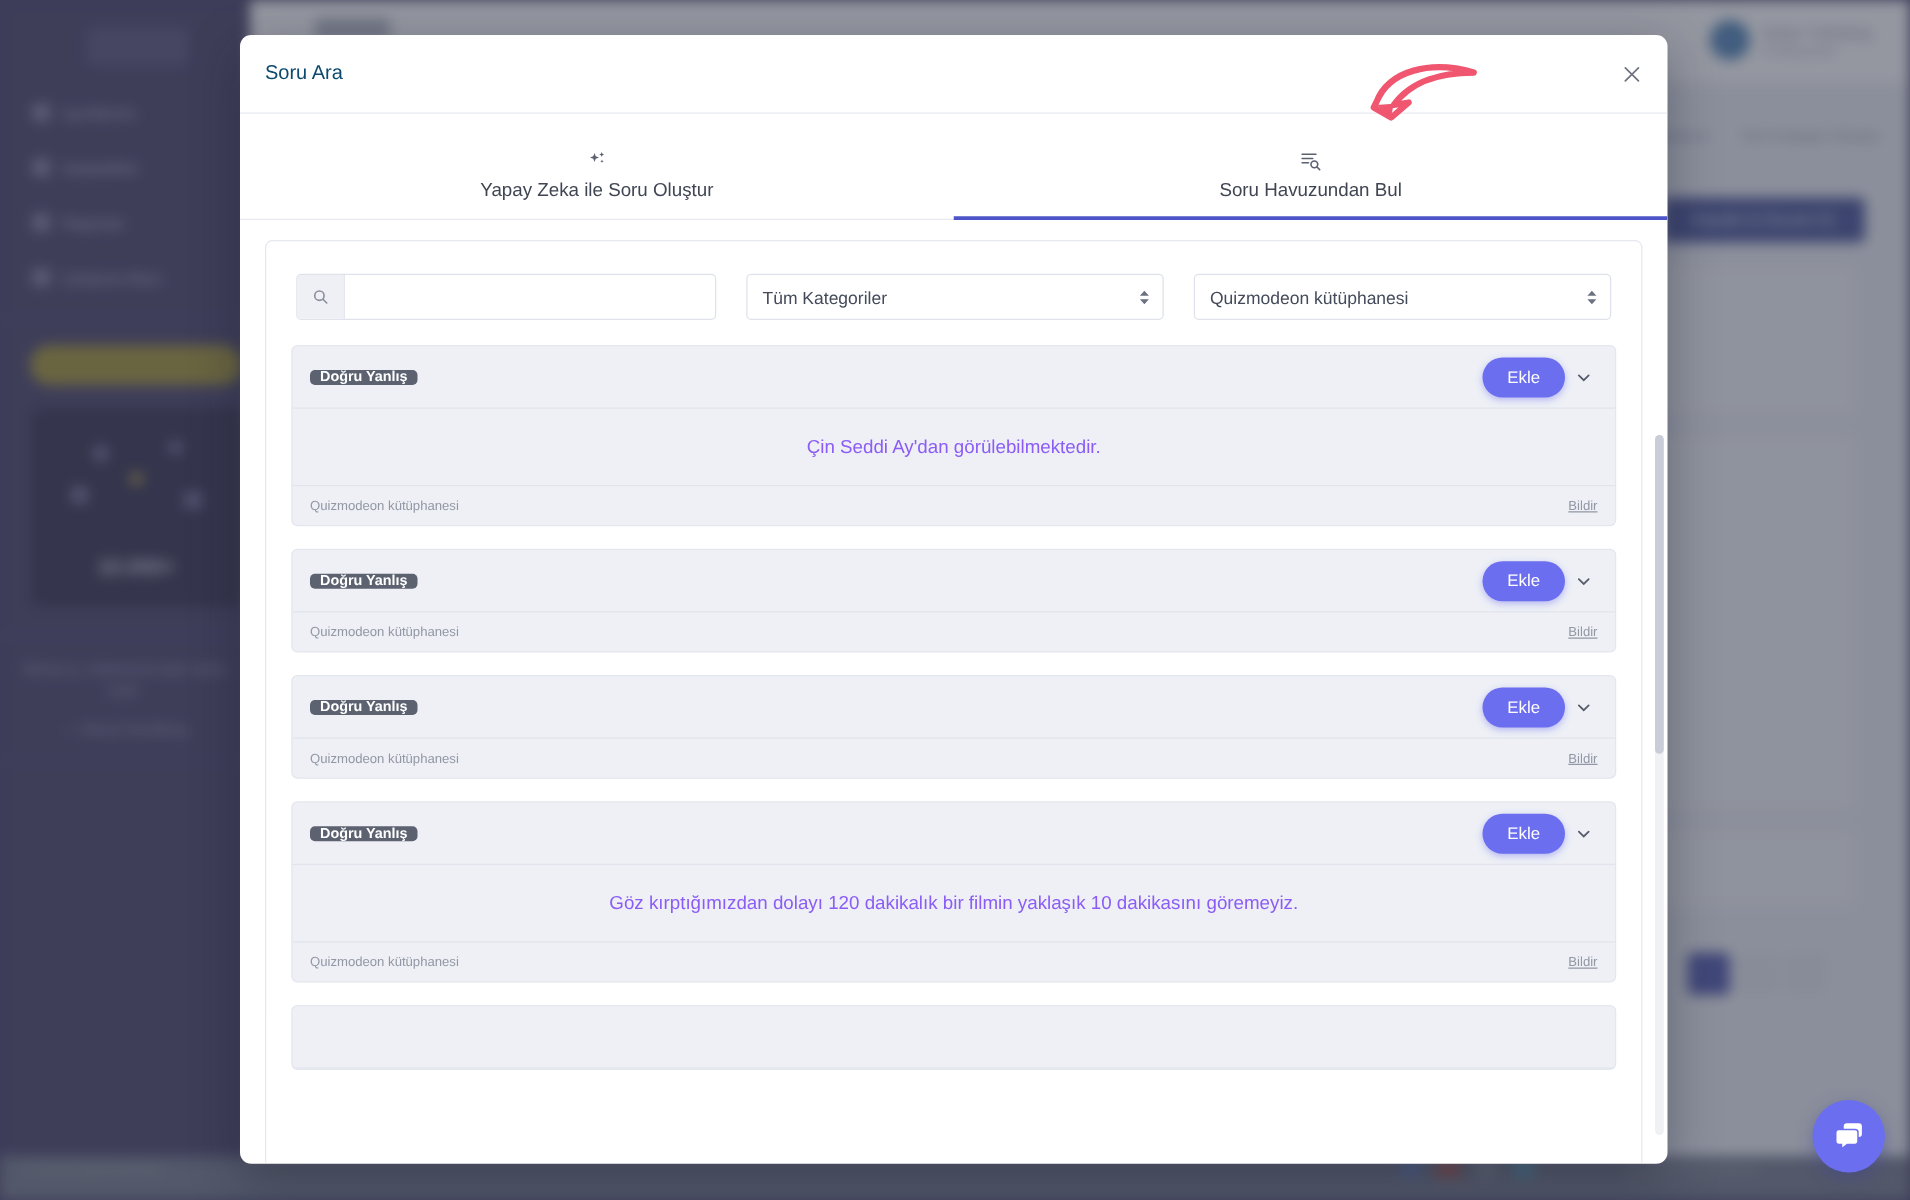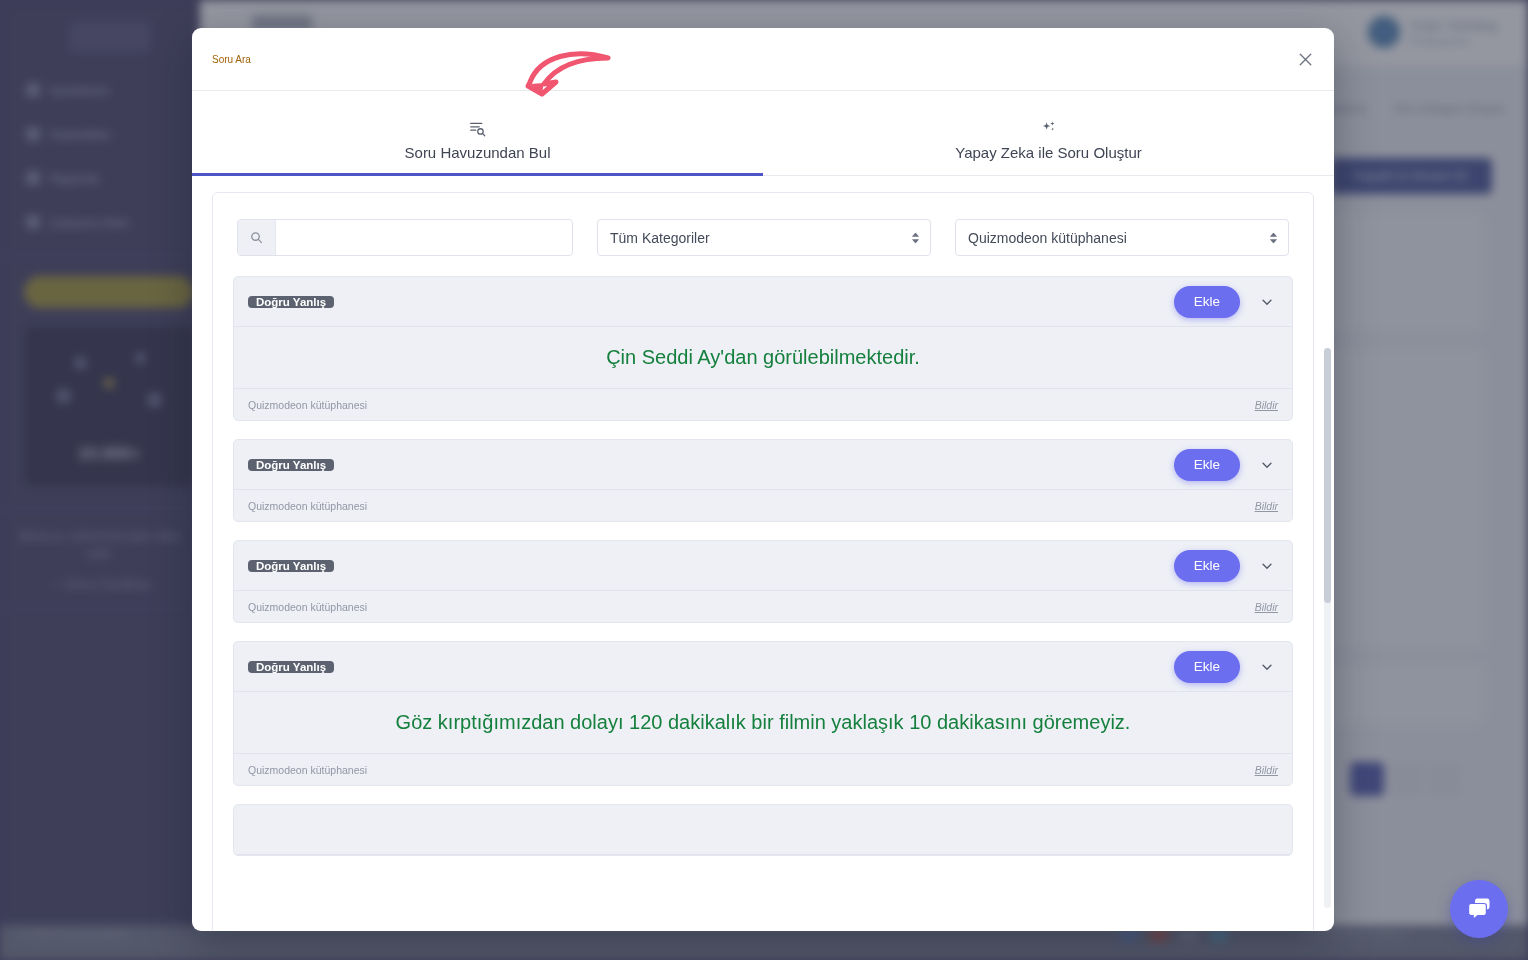--- a/index.html
+++ b/index.html
@@ -138,21 +138,21 @@
     border-radius: 9px;
     box-shadow: 0 12px 40px rgba(20,22,40,.35);
     overflow: hidden;
   }
   .modal-header {
     position: relative; height: 63px;
     border-bottom: 1px solid #e8eaf0;
     display: flex; align-items: center;
   }
   .modal-title {
-    margin-left: 20px; font-size: 10px; color: #a16207; font-weight: normal;
+    margin-left: 20px; font-size: 16px; color: #0c4a6e; font-weight: normal;
   }
   .modal-close {
     position: absolute; right: 12px; top: 50%; transform: translateY(-50%);
     width: 34px; height: 34px; border: none; background: transparent;
     cursor: pointer; color: #6d7280; display: flex;
     align-items: center; justify-content: center;
   }
   .modal-close svg { width: 15px; height: 15px; }
 
   
@@ -242,21 +242,21 @@
     display: flex; align-items: center;
     height: 50px; padding: 0 14px;
     border-bottom: 1px solid #e1e4ec;
   }
   .qbadge {
     background: #5c6270; color: #fff;
     font-size: 11.5px; font-weight: bold;
     padding: 0 8px; border-radius: 4px;
   }
   .qcard-actions {
-    margin-left: auto; display: flex; align-items: center; gap: 16px;
+    margin-left: auto; display: flex; align-items: center; gap: 4px;
   }
   .btn-ekle {
     background: #6c6ef0; color: #fff;
     border: none; border-radius: 19px;
     width: 66px; height: 32px;
     font-size: 13.5px; cursor: pointer;
     font-family: "Liberation Sans", sans-serif;
     box-shadow: 0 2px 6px rgba(108,110,240,.45);
   }
   .chev {
@@ -264,30 +264,30 @@
     align-items: center; justify-content: center;
     color: #555c6a; cursor: pointer;
   }
   .qcard-mid {
     min-height: 62px; display: flex;
     align-items: center; justify-content: center;
     padding: 12px 20px;
     border-bottom: 1px solid #e1e4ec;
   }
   .qtext {
-    color: #15803d; font-size: 20px; text-align: left;
+    color: #8b5cf6; font-size: 15px; text-align: left;
   }
   .qcard-bot {
     display: flex; align-items: center;
     height: 31px; padding: 0 14px;
   }
   .qsource { font-size: 10.5px; color: #9297a4; }
   .qreport {
     margin-left: auto; font-size: 10.5px; color: #9297a4;
-    text-decoration: underline; cursor: pointer; font-style: italic;
+    text-decoration: underline; cursor: pointer;
   }
 
   
   .modal-scroll {
     position: absolute; right: 3px; top: 172px;
     width: 7px; height: 560px;
     background: #f0f1f5; border-radius: 4px;
   }
   .modal-scroll-thumb {
     position: absolute; left: 0; top: 0; width: 7px; height: 255px;
@@ -365,44 +365,44 @@
   <div class="modal-header">
     <div class="modal-title">Soru Ara</div>
     <button class="modal-close" aria-label="close">
       <svg viewBox="0 0 20 20" fill="none" stroke="currentColor" stroke-width="1.8" stroke-linecap="round">
         <path d="M3 3 L17 17 M17 3 L3 17"></path>
       </svg>
     </button>
   </div>
 
   <div class="tabs">
+    <button class="tab">
+      <span class="tab-icon">
+        <svg viewBox="0 0 20 20" width="16" height="16" fill="currentColor">
+          <path d="M7 3 L8.2 6.3 L11.5 7.5 L8.2 8.7 L7 12 L5.8 8.7 L2.5 7.5 L5.8 6.3 Z"></path>
+          <path d="M14.2 2 L14.9 3.8 L16.7 4.5 L14.9 5.2 L14.2 7 L13.5 5.2 L11.7 4.5 L13.5 3.8 Z"></path>
+          <path d="M14.5 9.5 L15 10.8 L16.3 11.3 L15 11.8 L14.5 13.1 L14 11.8 L12.7 11.3 L14 10.8 Z"></path>
+        </svg>
+      </span>
+      <span class="tab-label">Yapay Zeka ile Soru Oluştur</span>
+    </button>
     <button class="tab active">
       <span class="tab-icon">
         <svg viewBox="0 0 22 20" width="19" height="17" fill="none" stroke="currentColor" stroke-width="1.5" stroke-linecap="round">
           <path d="M3 4h13M3 8h10M3 12h6"></path>
           <circle cx="14.5" cy="13.5" r="3.2"></circle>
           <path d="M17 16l2.5 2.5"></path>
         </svg>
       </span>
       <span class="tab-label">Soru Havuzundan Bul</span>
 
       <svg class="annot-arrow" viewBox="0 0 96 54">
         <path d="M8 36 C18 10, 52 2, 86 12 C62 12, 36 18, 22 38 L34 36 L20 48 L6 40 Z" fill="none" stroke="#f0566f" stroke-width="5" stroke-linejoin="round" stroke-linecap="round"></path>
         <path d="M20 47 L8 38 L22 37 Z" fill="#f0566f"></path>
       </svg>
-    </button>
-    <button class="tab">
-      <span class="tab-icon">
-        <svg viewBox="0 0 20 20" width="16" height="16" fill="currentColor">
-          <path d="M7 3 L8.2 6.3 L11.5 7.5 L8.2 8.7 L7 12 L5.8 8.7 L2.5 7.5 L5.8 6.3 Z"></path>
-          <path d="M14.2 2 L14.9 3.8 L16.7 4.5 L14.9 5.2 L14.2 7 L13.5 5.2 L11.7 4.5 L13.5 3.8 Z"></path>
-          <path d="M14.5 9.5 L15 10.8 L16.3 11.3 L15 11.8 L14.5 13.1 L14 11.8 L12.7 11.3 L14 10.8 Z"></path>
-        </svg>
-      </span>
-      <span class="tab-label">Yapay Zeka ile Soru Oluştur</span>
     </button>
   </div>
 
   <div class="modal-body">
     <div class="panel">
 
       <div class="filters">
         <div class="search-wrap">
           <div class="search-icon-box">
             <svg viewBox="0 0 16 16" fill="none" stroke="currentColor" stroke-width="1.6" stroke-linecap="round">

